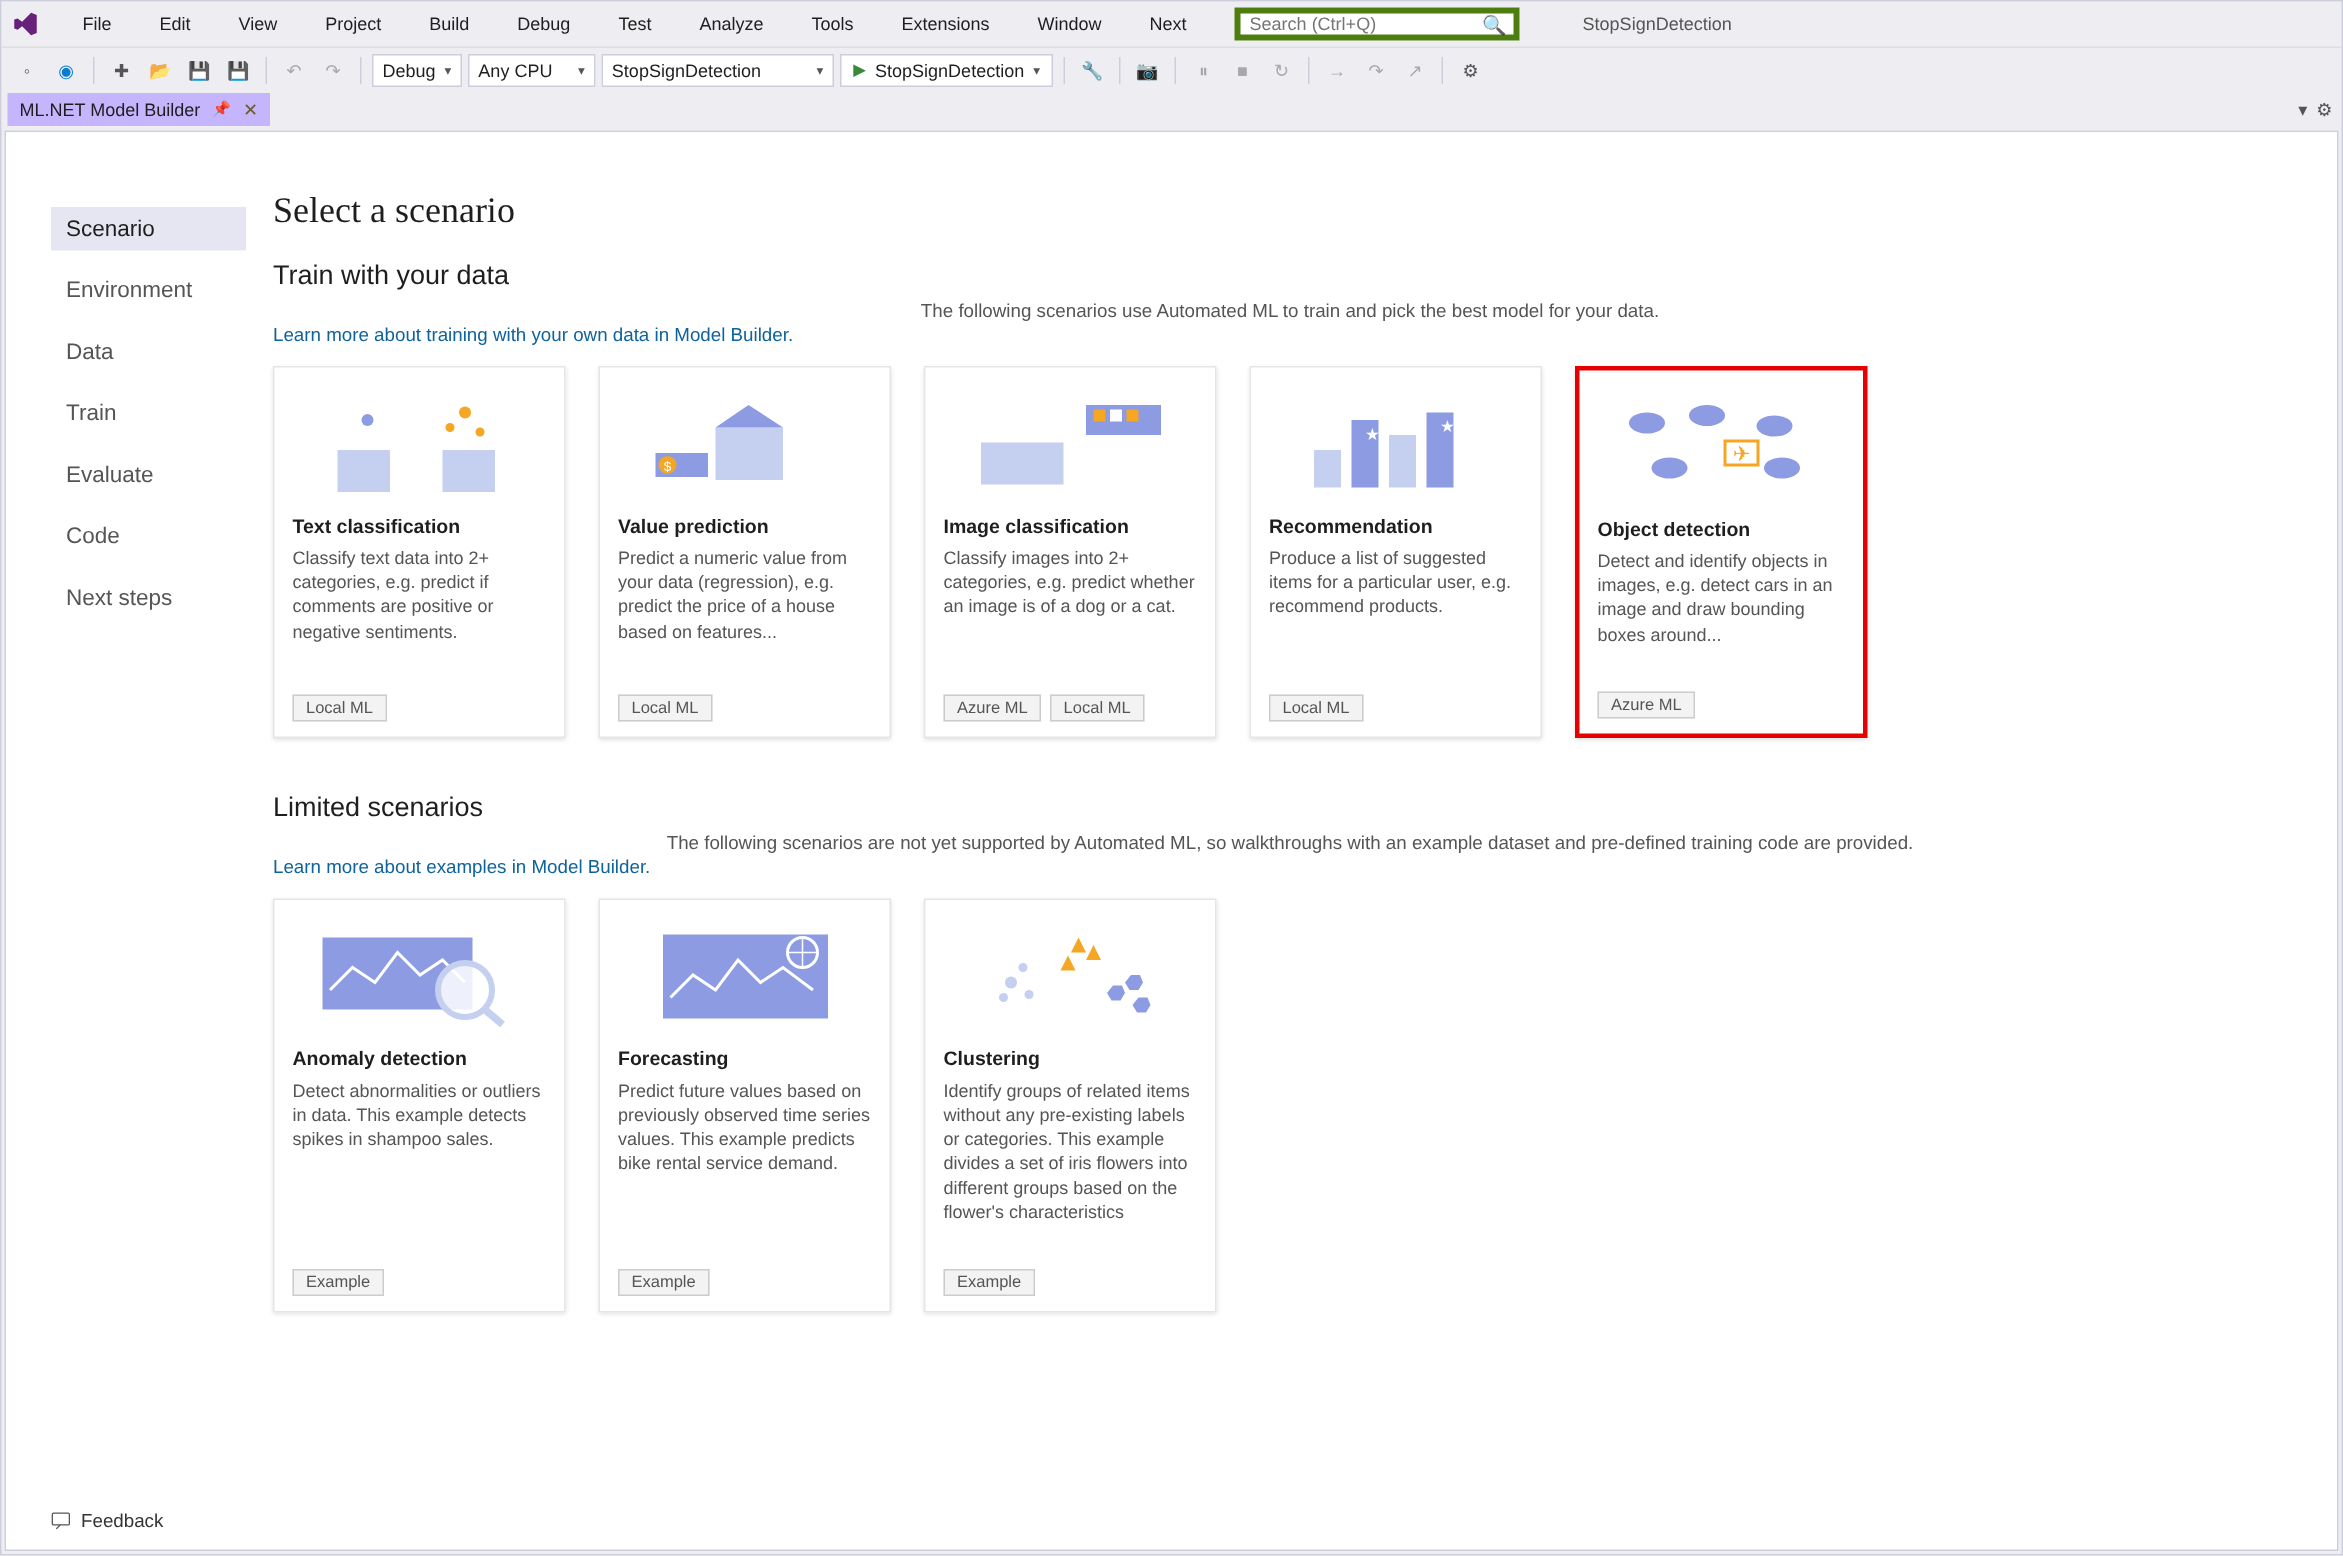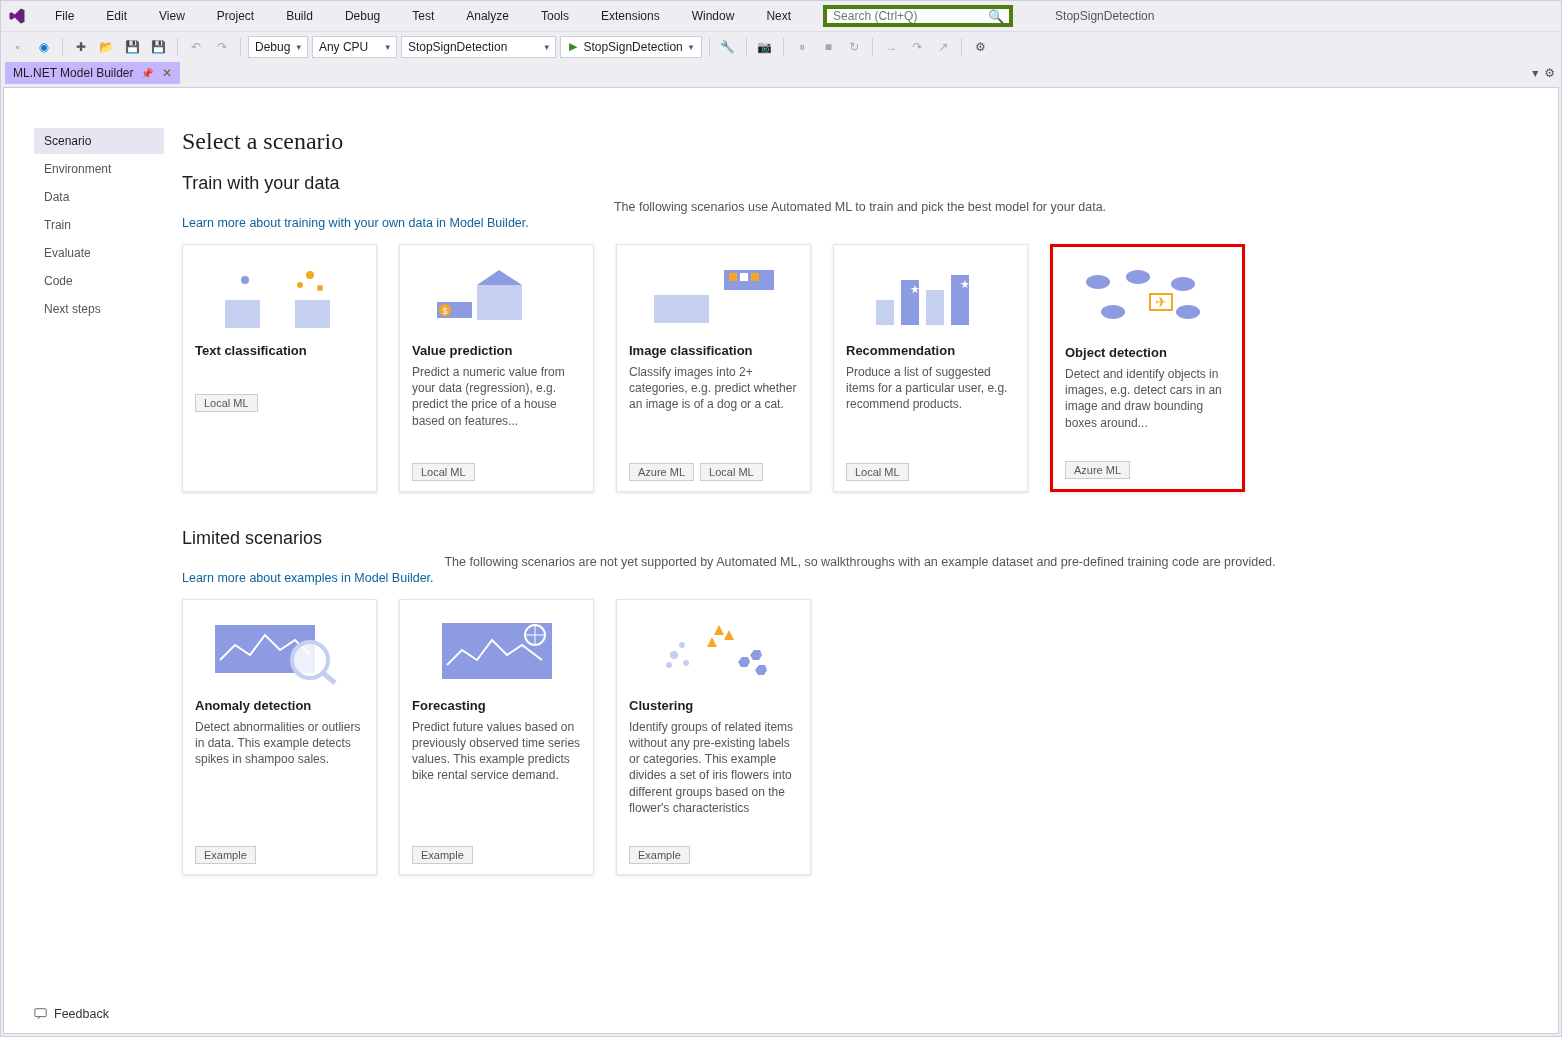--- a/index.html
+++ b/index.html
@@ -32,21 +32,21 @@
   .doc-tab .pin { font-size: 10px; color: #6c5c2e;}
   .doc-tab .close { font-size: 12px; color: #6c5c2e; cursor: pointer;}
   .tabrow-right { position:absolute; right: 6px; display:flex; gap:6px; color:#555;}
   
   
   .panel { flex: 1; background: #fff; margin: 2px; border: 1px solid #cccedb; display:flex; flex-direction: column; overflow: auto; position: relative;}
   .panel-body { display: flex; flex: 1; padding: 40px 20px 20px 30px;}
   
   
   .steps { width: 130px; display:flex; flex-direction: column; gap: 2px;}
-  .step { padding: 6px 10px; color: #555; font-size: 12px; cursor: pointer;}
+  .step { padding: 6px 10px; color: #555; font-size: 15px; cursor: pointer; margin-top: 10px;}
   .step.active { background: #e6e6f2; color: #1e1e1e;}
   
   
   .content { flex: 1; padding-left: 18px;}
   h1 { font-size: 24px; font-weight: 400; color: #1e1e1e; margin-bottom: 18px; font-family: Liberation Serif, serif;}
   h2 { font-size: 18px; font-weight: 400; color: #1e1e1e; margin-bottom: 6px;}
   .desc { font-size: 12.5px; color: #555; margin-bottom: 2px; text-align: center;}
   .link { font-size: 12.5px; color: #0e639c; cursor: pointer;}
   
   .cards { display: flex; gap: 22px; margin-top: 14px; margin-bottom: 36px; flex-wrap: nowrap;}
@@ -178,20 +178,21 @@
               <svg class="illus" viewBox="0 0 160 72">
                 <rect x="25" y="40" width="35" height="28" fill="#c5cfef"></rect>
                 <rect x="95" y="40" width="35" height="28" fill="#c5cfef"></rect>
                 <circle cx="45" cy="20" r="4" fill="#8c9be2"></circle>
                 <circle cx="110" cy="15" r="4" fill="#f5a623"></circle>
                 <circle cx="100" cy="25" r="3" fill="#f5a623"></circle>
                 <circle cx="120" cy="28" r="3" fill="#f5a623"></circle>
               </svg>
             </div>
       <div class="card-title">Text classification</div>
+      <div class="card-desc">Classify text data into 2+ categories, e.g. predict if comments are positive or negative sentiments.</div>
       <div class="badges">
               <span class="badge">Local ML</span>
             </div>
           </div>
           <div class="card">
       <div class="card-illus">
               <svg class="illus" viewBox="0 0 160 72">
                 <rect x="60" y="25" width="45" height="35" fill="#c5cfef"></rect>
                 <polygon points="60,25 82,10 105,25" fill="#8c9be2"></polygon>
                 <rect x="20" y="42" width="35" height="16" fill="#8c9be2"></rect>

